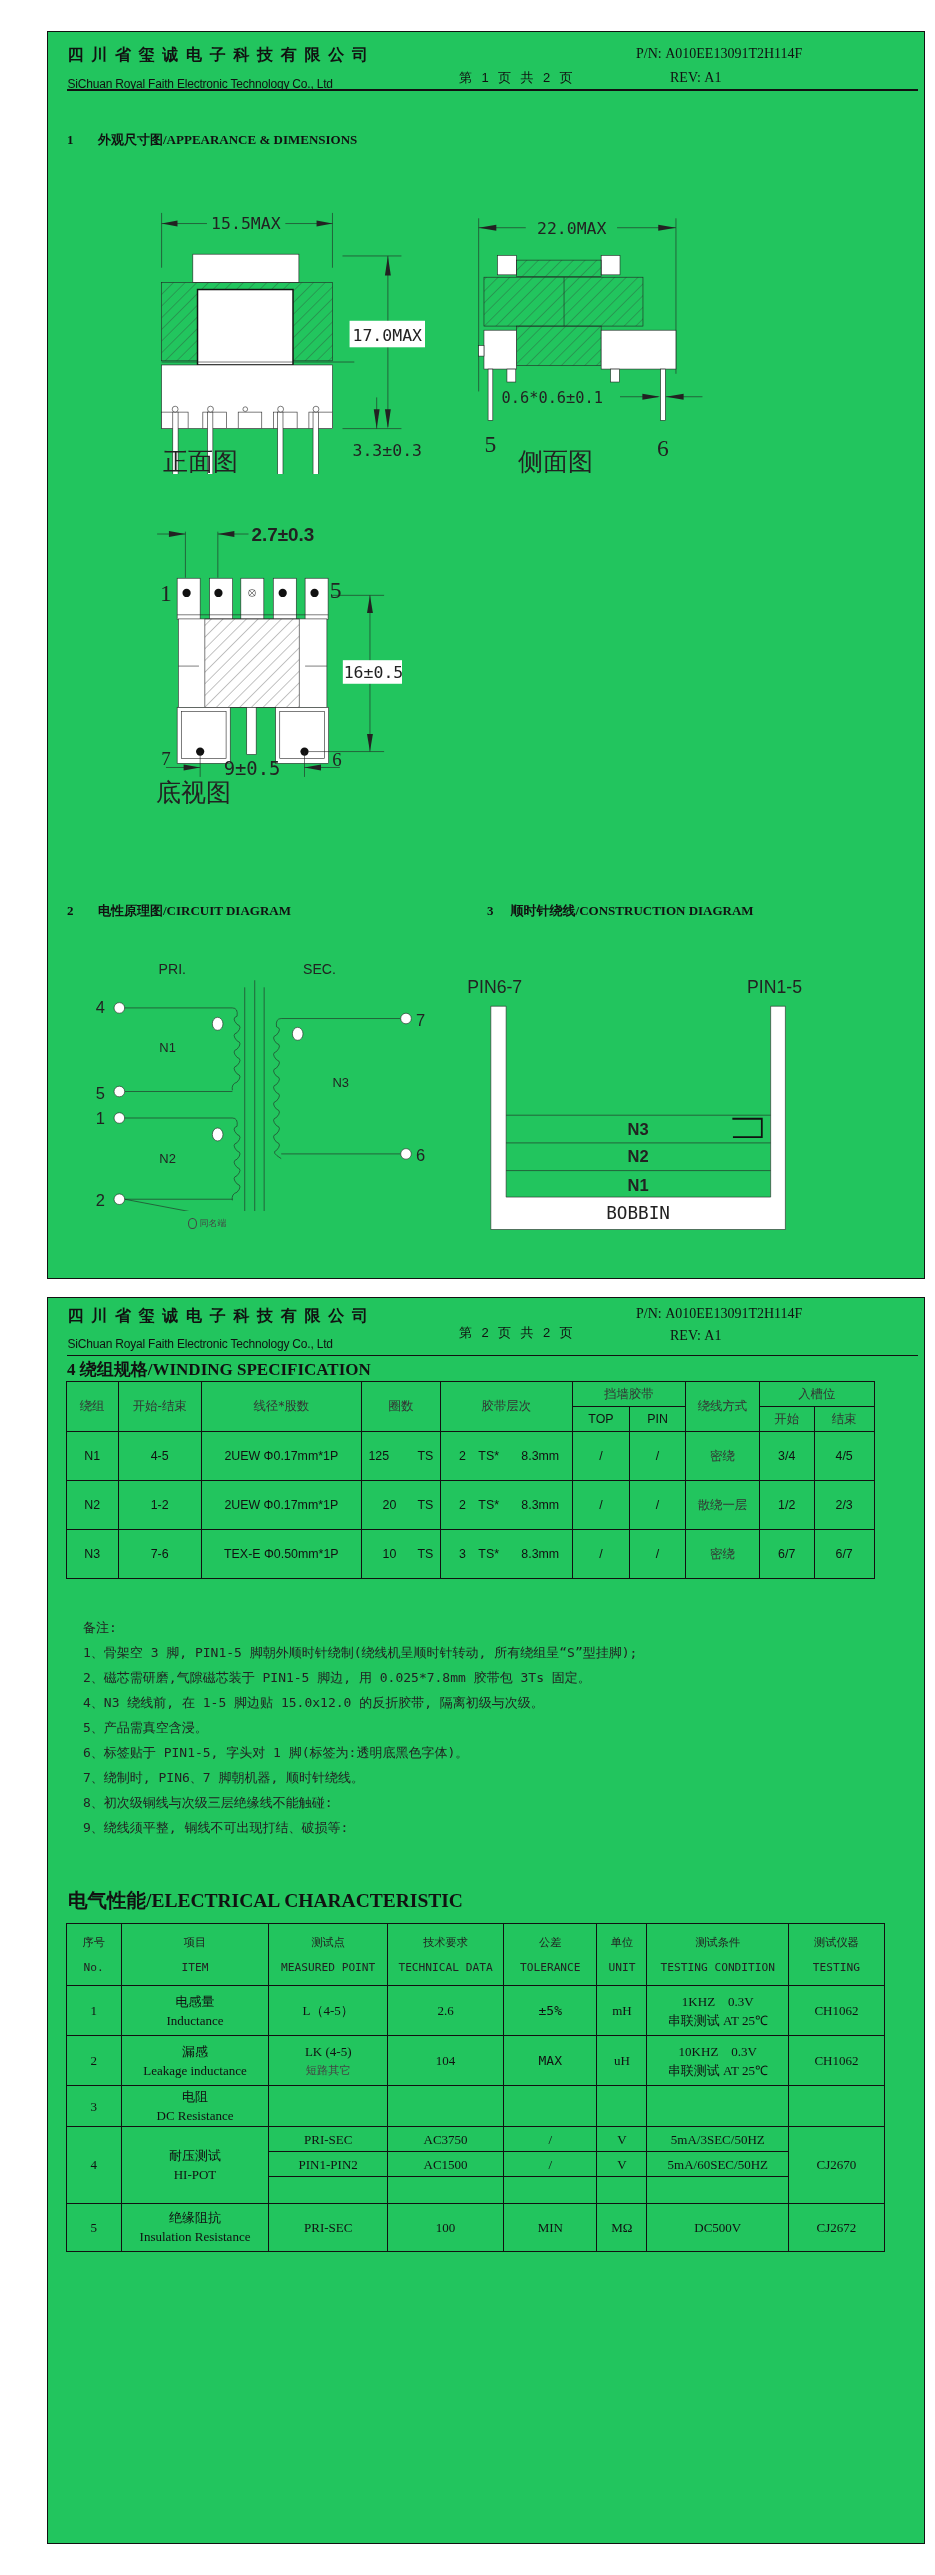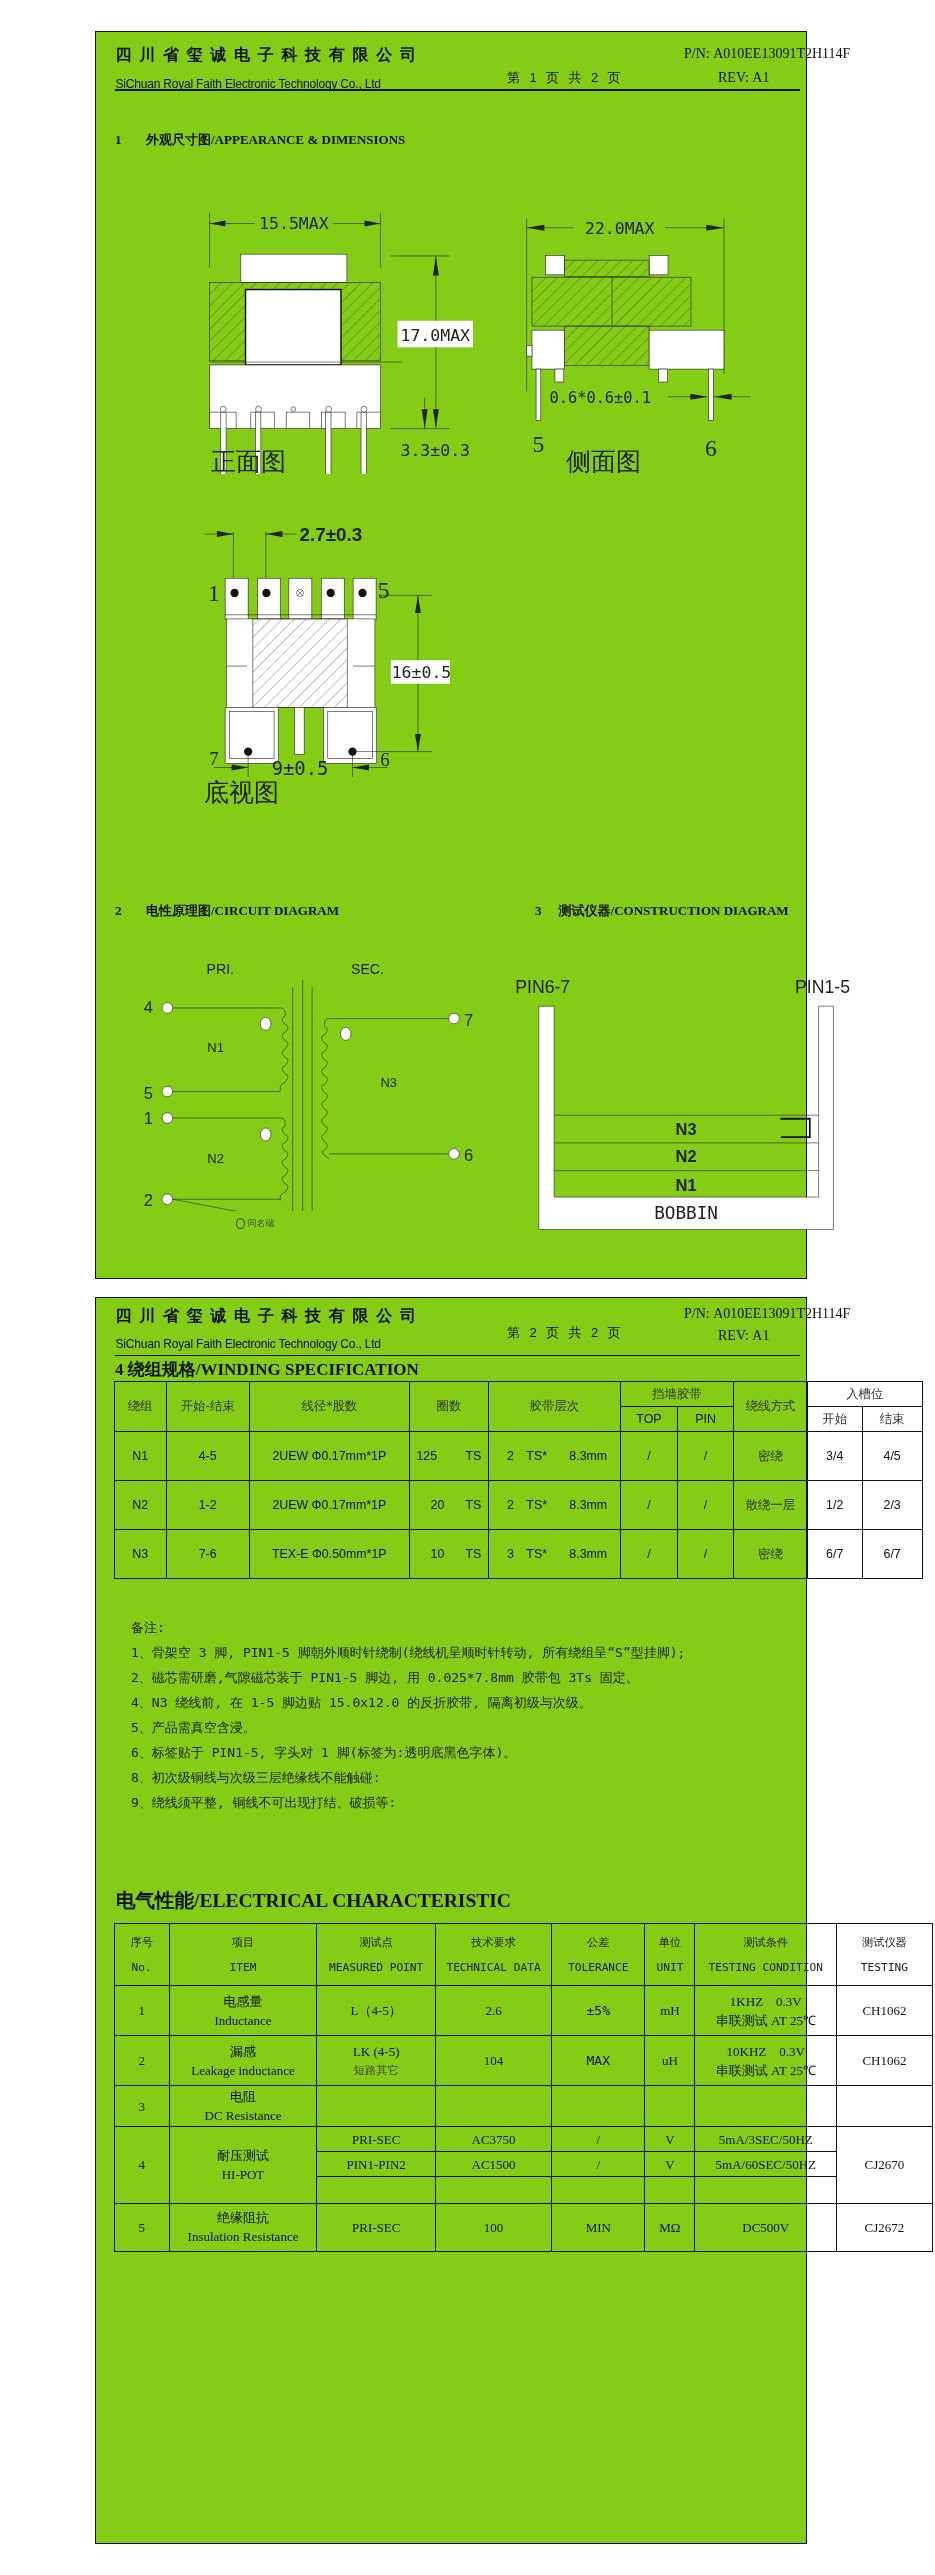--- a/index.html
+++ b/index.html
@@ -1,17 +1,17 @@
 <!DOCTYPE html>
 <html style="font-size:9.4px"><head>
 <meta charset="utf-8">
 <style>
   html, body { margin:0; padding:0; background:#fff; }
   body { width:935px; height:2576px; position:relative; font-family:"DejaVu Serif", serif; color:#111; overflow:hidden; }
-  .page { position:absolute; left:47px; width:712px; border:0.9px solid #111; box-sizing:border-box; background:#84cc16;margin-left:48px; }
+  .page { position:absolute; left:47px; width:878px; border:0.9px solid #111; box-sizing:border-box; background:#22c55e; }
   #page1 { top:31px; height:1248px; }
   #page2 { top:1297px; height:1247px; }
   .abs { position:absolute; }
   .hdr-cn { left:19.5px; top:13px; font-family:"DejaVu Serif", serif; font-weight:bold; font-size:16px; letter-spacing:7.7px; }
   .hdr-en { left:19.5px; top:45px; font-family:"Liberation Sans", sans-serif; font-weight:normal; font-size:12px; letter-spacing:-0.2px; }
   .hdr-page { left:411px; top:37px; font-family:Liberation Sans, sans-serif; font-size:13px; letter-spacing:2.9px; }
   .hdr-pn { left:588px; top:14px; font-family:"Liberation Serif", serif; font-size:14px; }
   .hdr-rev { left:622px; top:38px; font-family:"Liberation Serif", serif; font-size:14px; }
   .hdr-rule { left:19px; right:5.9px; height:1.8px; background:#111; }
   .sec-title { font-family:"Liberation Serif", serif; font-weight:bold; font-size:13px; white-space:nowrap; }
@@ -254,21 +254,21 @@
     <text class="sans" x="574" y="125" font-size="28" fill="#222">7</text>
     <text class="sans" x="574" y="355" font-size="28" fill="#222">6</text>
     <text class="sans" x="432" y="230" font-size="22" fill="#222">N3</text>
   </svg>
   <div class="abs" style="left:140px; top:1186px; font-family:'DejaVu Sans', sans-serif; font-size:8.8px; color:#444;">
     <span style="display:inline-block;width:7px;height:9.4px;border:0.6px solid #444;border-radius:50%;vertical-align:middle;"></span>
     <span>同名端</span>
   </div>
 
   <div class="abs sec-title" style="left:439px; top:870px;">
-    <span class="num" style="width:23.6px">3</span><span>测试仪器/CONSTRUCTION DIAGRAM</span>
+    <span class="num" style="width:23.6px">3</span><span>顺时针绕线/CONSTRUCTION DIAGRAM</span>
   </div>
   <svg class="abs" style="left:416px; top:943px;" width="413" height="271" viewBox="0 0 700 460">
     <text class="sans" x="5" y="30" font-size="30" fill="#222">PIN6-7</text>
     <text class="sans" x="480" y="30" font-size="30" fill="#222">PIN1-5</text>
     <path d="M45,53 L45,432 L545,432 L545,53 L520,53 L520,377 L71,377 L71,53 Z" fill="#fff" stroke="#222"></path>
     <line x1="71" y1="238" x2="520" y2="238" stroke="#222"></line>
     <line x1="71" y1="285" x2="520" y2="285" stroke="#222"></line>
     <line x1="71" y1="332" x2="520" y2="332" stroke="#222"></line>
     <path d="M455,244 L505,244 L505,275 L456,275" fill="none" stroke="#111" stroke-width="3"></path>
     <text class="sans" x="295" y="272" text-anchor="middle" font-size="28" font-weight="bold" fill="#222">N3</text>
@@ -357,20 +357,21 @@
   </tbody>
     </table>
 
   <div class="abs notes" style="top:317px;">
     <div>备注:</div>
     <div>1、骨架空 3 脚, PIN1-5 脚朝外顺时针绕制(绕线机呈顺时针转动, 所有绕组呈“S”型挂脚);</div>
     <div>2、磁芯需研磨,气隙磁芯装于 PIN1-5 脚边, 用 0.025*7.8mm 胶带包 3Ts 固定。</div>
     <div>4、N3 绕线前, 在 1-5 脚边贴 15.0x12.0 的反折胶带, 隔离初级与次级。</div>
     <div>5、产品需真空含浸。</div>
     <div>6、标签贴于 PIN1-5, 字头对 1 脚(标签为:透明底黑色字体)。</div>
+    <div>7、绕制时, PIN6、7 脚朝机器, 顺时针绕线。</div>
     <div>8、初次级铜线与次级三层绝缘线不能触碰:</div>
     <div>9、绕线须平整, 铜线不可出现打结、破损等:</div>
   </div>
 
   <div class="abs sec-big" style="left:20px; top:589px; font-size:19.5px;">电气性能/ELECTRICAL CHARACTERISTIC</div>
 
   <table id="elec-table">
     <colgroup>
       <col style="width:61px">
         <col style="width:164px">

